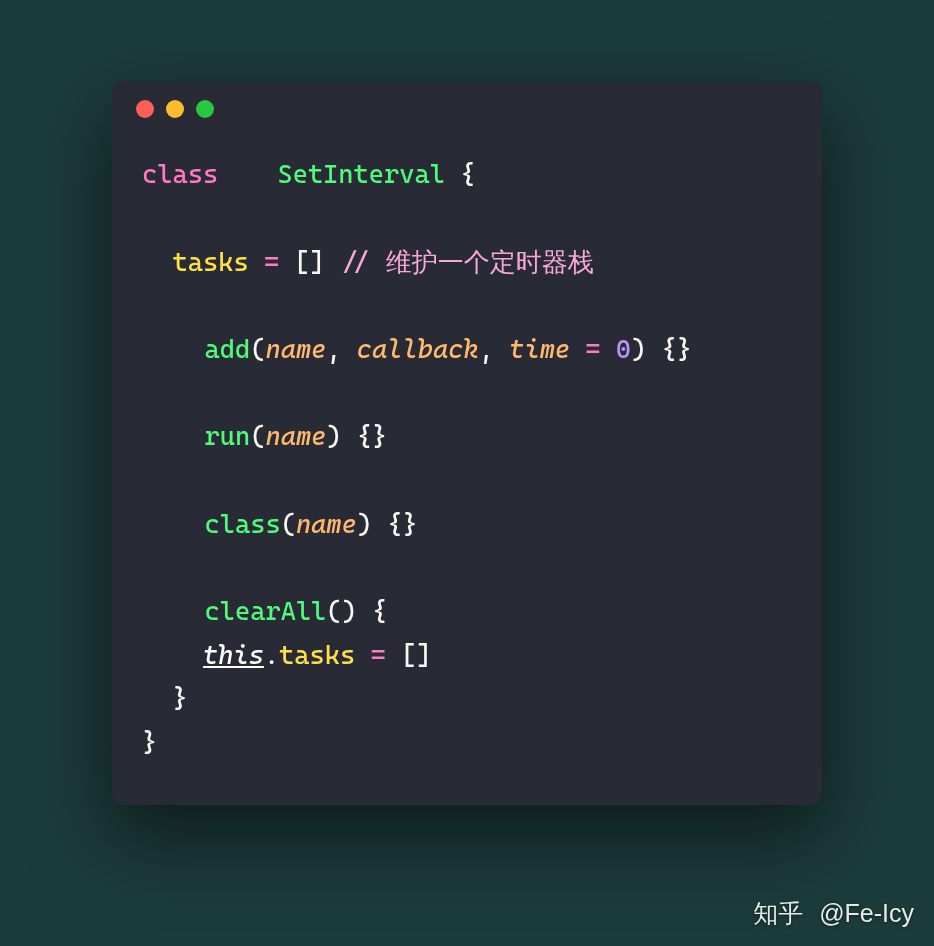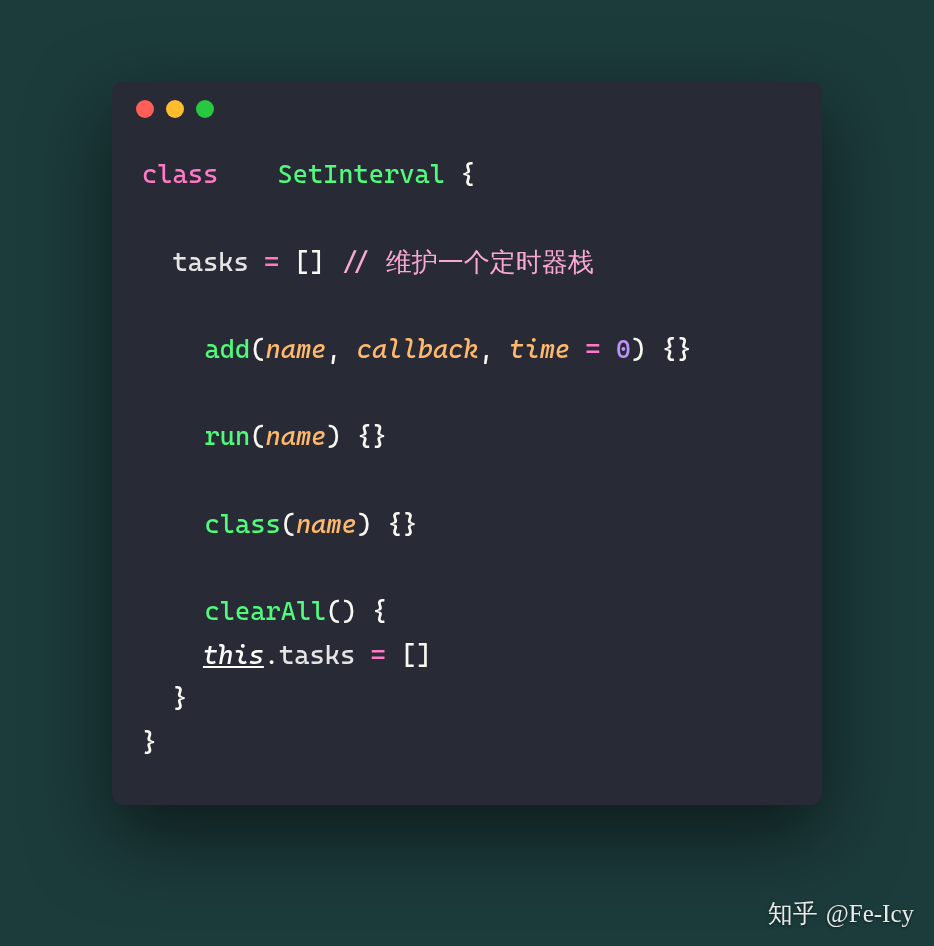--- a/index.html
+++ b/index.html
@@ -42,38 +42,38 @@
     .dot-green { background: #27c93f; }
     .code {
       padding: 16px 30px 40px 30px;
       font-size: 26px;
       line-height: 1.68;
       color: #f8f8f2;
       white-space: pre;
     }
     .tk-keyword { color: #ff79c6; }
     .tk-classname { color: #50fa7b; margin-left: 44px; }
-    .tk-prop { color: #e5e5e5; }
+    .tk-prop { color: #fde047; }
     .tk-method { color: #50fa7b; margin-left: 32px; }
     .tk-operator { color: #ff79c6; }
     .tk-param { color: #ffb86c; font-style: italic; text-align: right; }
     .tk-number { color: #bd93f9; }
     .tk-comment { color: #f9a8d4; }
     .tk-punct { color: #f8f8f2; }
     .tk-this { color: #ffffff; font-style: italic; text-decoration: underline; }
     .attribution {
       position: absolute;
       bottom: 16px;
       right: 20px;
       color: rgba(255,255,255,0.9);
-      font-family: Liberation Serif, serif;
+      font-family: Liberation Sans, sans-serif;
       font-size: 25px;
       display: flex;
       align-items: center;
-      gap: 8px;
+      gap: 16px;
       text-shadow: 0 1px 3px rgba(0,0,0,0.5);
     }
     .zhihu-logo {
       display: inline-flex;
       align-items: center;
     }
   </style>
 </head>
 <body>
 

